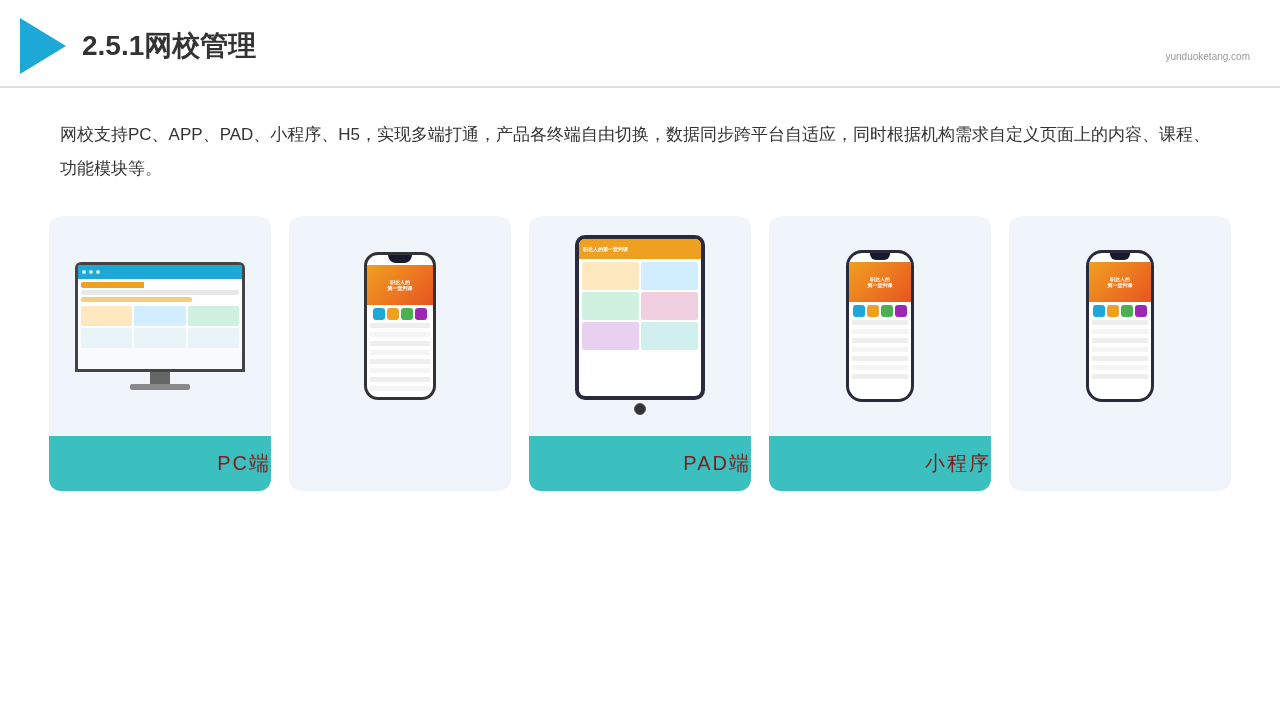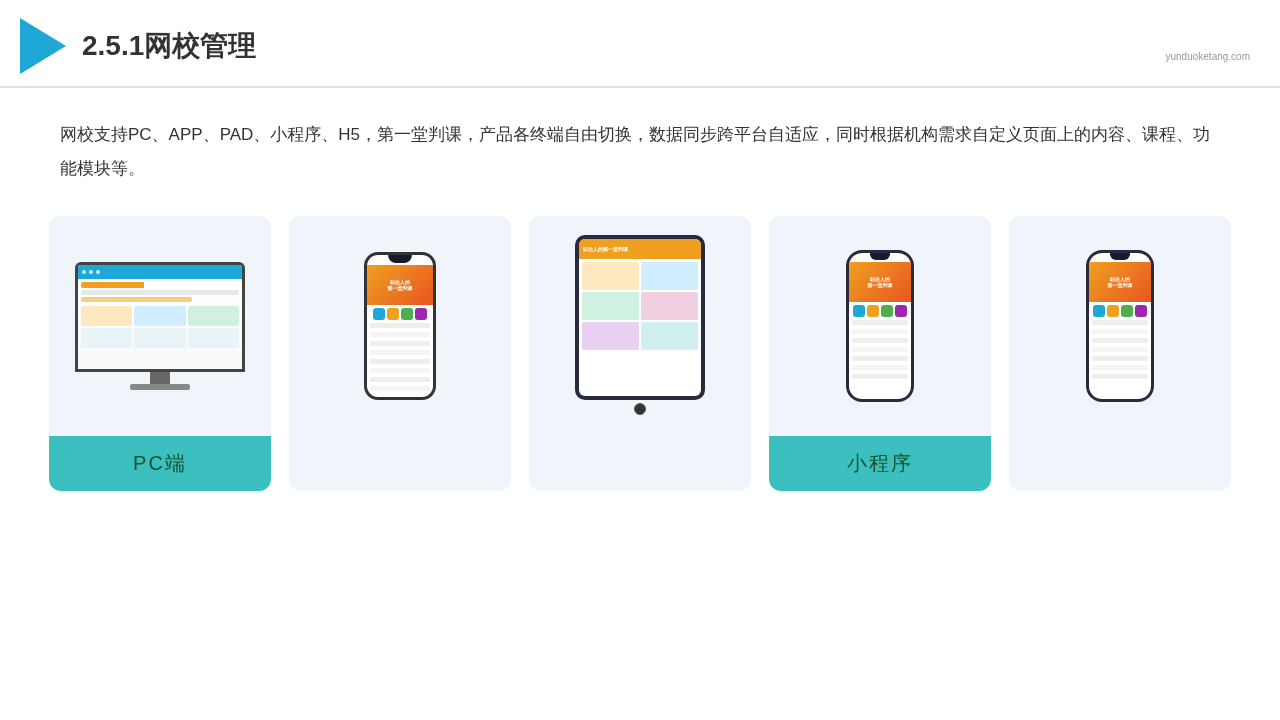--- a/index.html
+++ b/index.html
@@ -330,43 +330,43 @@
       height: 100%;
       background: #fff;
       padding-top: 9px;
       overflow: hidden;
     }
 
     
     .card-label {
       width: 100%;
       background: #3bbfbf;
-      color: #14532d;
-      text-align: center;
+      color: #7f1d1d;
+      text-align: right;
       font-size: 20px;
       font-weight: 500;
       padding: 14px 0;
       letter-spacing: 2px;
     }
   </style>
 </head>
 <body>
 
 <div class="header">
   <div class="header-left">
     <div class="logo-triangle"></div>
     <h1 class="page-title">2.5.1网校管理</h1>
   </div>
   <div class="header-right">
     <span class="brand-url">yunduoketang.com</span>
   </div>
 </div>
 
 <div class="content">
-  <p class="description">网校支持PC、APP、PAD、小程序、H5，第一堂判课，产品各终端自由切换，数据同步跨平台自适应，同时根据机构需求自定义页面上的内容、课程、功能模块等。</p>
+  <p class="description">网校支持PC、APP、PAD、小程序、H5，实现多端打通，产品各终端自由切换，数据同步跨平台自适应，同时根据机构需求自定义页面上的内容、课程、功能模块等。</p>
 
   <div class="cards-container">
 
     <div class="card">
       <div class="card-image-area">
         <div class="pc-mockup">
           <div class="pc-monitor">
             <div class="pc-screen">
               <div class="pc-screen-header">
                 <div class="pc-dot"></div>
@@ -438,20 +438,21 @@
                 <div class="tablet-card"></div>
                 <div class="tablet-card"></div>
                 <div class="tablet-card"></div>
                 <div class="tablet-card"></div>
               </div>
             </div>
           </div>
           <div class="tablet-home-button"></div>
         </div>
       </div>
+      <div class="card-label">PAD端</div>
     </div>
 
     <div class="card">
       <div class="card-image-area">
         <div class="phone-mockup">
           <div class="mini-phone-body">
             <div class="mini-notch"></div>
             <div class="mini-screen">
               <div class="phone-screen-banner">职达人的<br>第一堂判课</div>
               <div class="phone-screen-content">

